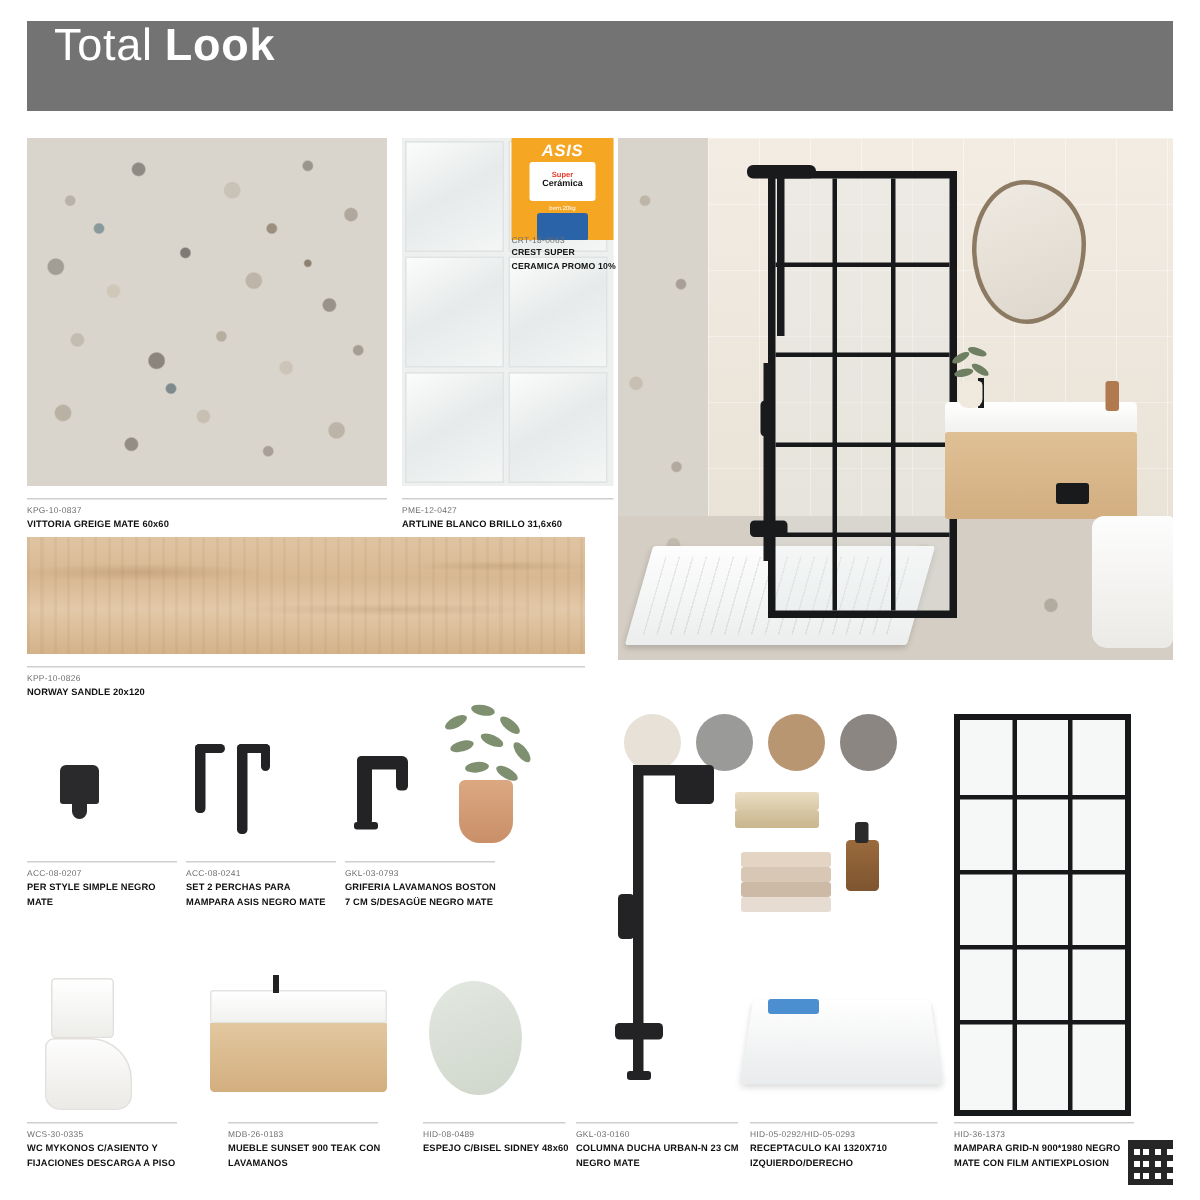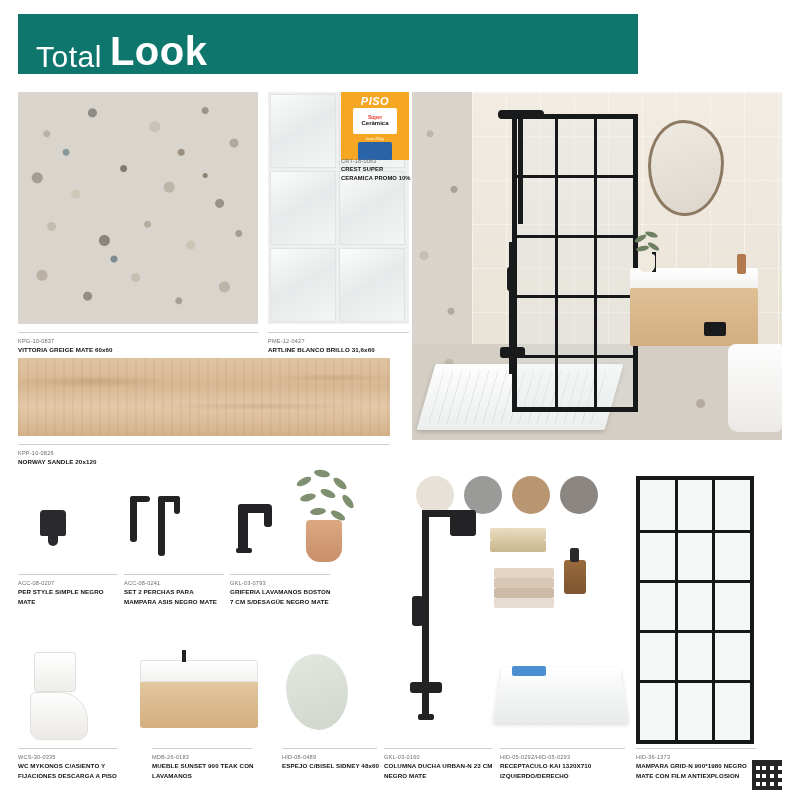--- a/index.html
+++ b/index.html
@@ -8,25 +8,25 @@
     width: 800px; height: 800px;
     background: #ffffff;
     font-family: "Liberation Sans", sans-serif;
     overflow: hidden;
     position: relative;
   }
   .page { position: relative; width: 800px; height: 800px; background: #fff; }
 
   
   .header {
-    position: absolute; left: 18px; top: 14px; width: 620px; height: 60px;
-    background: #0f766e; display: flex; align-items: flex-end; padding-left: 18px;
+    position: absolute; left: 18px; top: 14px; width: 764px; height: 60px;
+    background: #737373; display: flex; align-items: flex-start; padding-left: 18px;
   }
   .header .t1 { color: #fff; font-size: 30px; font-weight: 400; letter-spacing: .5px; }
-  .header .t2 { color: #fff; font-size: 40px; font-weight: 700; margin-left: 8px; letter-spacing: .5px; }
+  .header .t2 { color: #fff; font-size: 30px; font-weight: 700; margin-left: 8px; letter-spacing: .5px; }
 
   
   .code { font-size: 5.6px; color: #6d6d6d; letter-spacing: .2px; line-height: 1.5; }
   .desc { font-size: 6.2px; color: #111; font-weight: 700; line-height: 1.55; letter-spacing: .1px; }
 
   .sep { position: absolute; background: #cfcfcf; height: 1px; }
 
   
   .terrazzo {
     position: absolute; left: 18px; top: 92px; width: 240px; height: 232px;
@@ -271,21 +271,21 @@
   <div class="artline">
     <div class="tile" style="left:2px;  top:2px;   width:66px; height:74px;"></div>
     <div class="tile" style="left:71px; top:2px;   width:66px; height:74px;"></div>
     <div class="tile" style="left:2px;  top:79px;  width:66px; height:74px;"></div>
     <div class="tile" style="left:71px; top:79px;  width:66px; height:74px;"></div>
     <div class="tile" style="left:2px;  top:156px; width:66px; height:74px;"></div>
     <div class="tile" style="left:71px; top:156px; width:66px; height:74px;"></div>
   </div>
 
   <div class="crest">
-    <div class="crestword">PISO</div>
+    <div class="crestword">ASIS</div>
     <div class="badge">
       <div class="b1">Super</div>
       <div class="b2">Cerámica</div>
     </div>
     <div class="cw">bem.20kg</div>
     <div class="cbag"></div>
   </div>
 
   <div class="sep" style="left:268px; top:332px; width:141px;"></div>
   <div style="position:absolute; left:268px; top:337px; width:150px;">

